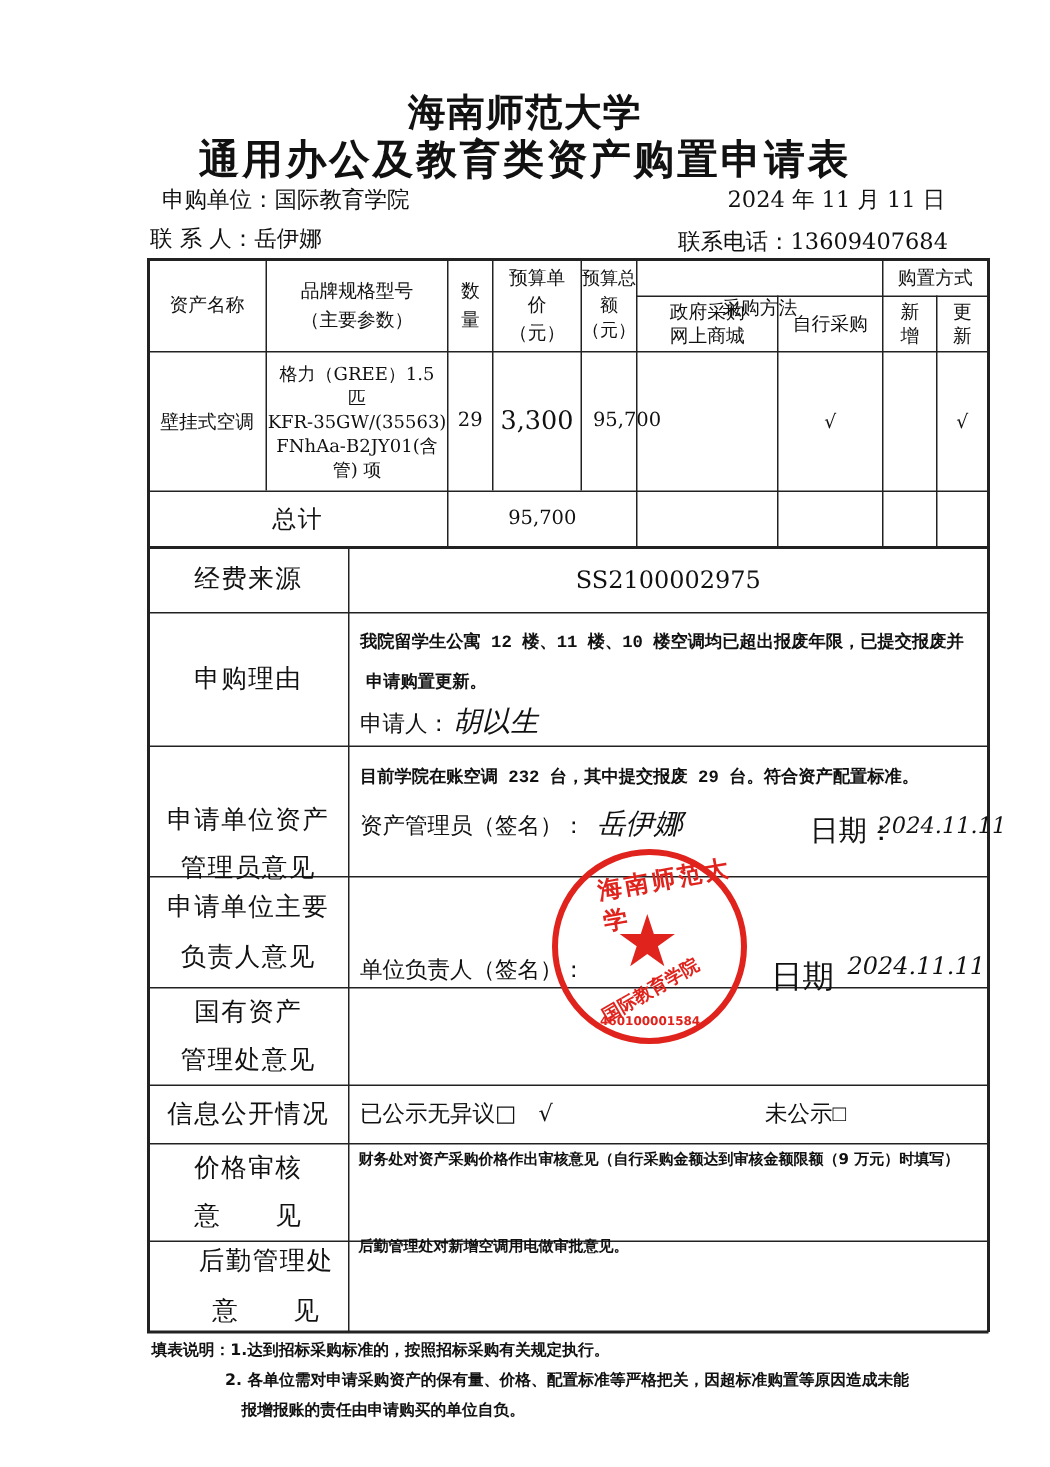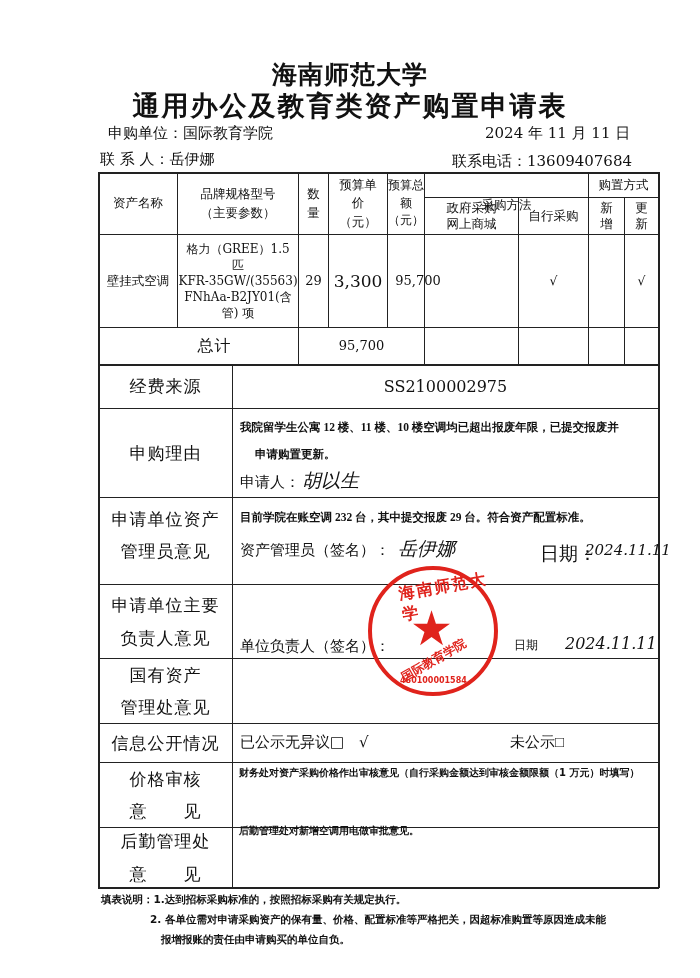--- a/index.html
+++ b/index.html
@@ -4,21 +4,21 @@
 <style>
   html,body{margin:0;padding:0;background:#fff;}
   body{width:700px;height:978px;position:relative;overflow:hidden;font-family:"DejaVu Serif",serif;color:#111;}
   .abs{position:absolute;}
   .title1{left:0;width:700px;top:58px;text-align:center;font-family:"DejaVu Sans",sans-serif;font-weight:bold;font-size:25px;letter-spacing:1px;}
   .title2{left:0;width:700px;top:88px;text-align:center;font-family:"DejaVu Sans",sans-serif;font-weight:bold;font-size:27px;letter-spacing:2px;}
   .meta{font-size:15px;}
   .line{position:absolute;background:#222;}
   .cell{position:absolute;display:flex;align-items:center;justify-content:center;text-align:center;font-size:12.5px;line-height:1.45;}
   .lbl{font-family:"DejaVu Sans",sans-serif;font-size:17px;line-height:1.9;letter-spacing:1px;}
-  .small{font-size:11.5px;font-family:Liberation Serif, serif;}
+  .small{font-size:11.5px;font-family:Liberation Mono, monospace;}
   .tiny{font-size:10px;font-family:"DejaVu Sans",sans-serif;font-weight:bold;}
   .sig{font-family:"DejaVu Serif",serif;font-style:italic;font-size:19px;}
   .note{font-family:"DejaVu Sans",sans-serif;font-weight:bold;font-size:10.5px;}
   .stamp{position:absolute;left:368px;top:566px;width:130px;height:130px;border:4px solid #e0231c;border-radius:50%;box-sizing:border-box;}
   .stamp .star{position:absolute;left:38px;top:34px;font-size:48px;color:#e0231c;line-height:1;}
   .stamp .ring{position:absolute;color:#e0231c;font-family:"DejaVu Sans",sans-serif;font-weight:bold;}
 </style>
 </head>
 <body>
 
@@ -96,61 +96,61 @@
 管) 项</div>
   <div class="cell" style="left:299px;top:235px;width:29px;height:92px;font-size:13px;">29</div>
   <div class="cell" style="left:329px;top:235px;width:58px;height:92px;font-size:17px;">3,300</div>
   <div class="cell" style="left:388px;top:235px;width:60px;height:92px;font-size:13px;">95,700</div>
   <div class="cell" style="left:425px;top:235px;width:93px;height:92px;"></div>
   <div class="cell" style="left:519px;top:235px;width:69px;height:92px;">√</div>
   <div class="cell" style="left:589px;top:235px;width:35px;height:92px;"></div>
   <div class="cell" style="left:625px;top:235px;width:33px;height:92px;">√</div>
 </div>
 
-<div class="cell" style="left:99px;top:328px;width:199px;height:36px;font-family:'DejaVu Sans',sans-serif;font-size:16px;letter-spacing:1px;margin-left:16px;">总计</div>
+<div class="cell" style="left:99px;top:328px;width:199px;height:36px;font-family:'DejaVu Sans',sans-serif;font-size:16px;letter-spacing:1px;">总计</div>
 <div class="cell" style="left:299px;top:328px;width:125px;height:36px;font-size:13px;">95,700</div>
 
 <div class="cell lbl" style="left:99px;top:365px;width:133px;height:43px;">经费来源</div>
 <div class="cell" style="left:233px;top:365px;width:425px;height:43px;font-size:16px;">SS2100002975</div>
 
 <div class="cell lbl" style="left:99px;top:409px;width:133px;height:88px;">申购理由</div>
 <div class="abs small" style="left:240px;top:420px;font-weight:bold;">我院留学生公寓 12 楼、11 楼、10 楼空调均已超出报废年限，已提交报废并</div>
-<div class="abs small" style="left:255px;top:447px;font-weight:bold;">申请购置更新。</div>
+<div class="abs small" style="left:244px;top:447px;font-weight:bold;">申请购置更新。</div>
 <div class="abs" style="left:240px;top:473px;font-family:'DejaVu Sans',sans-serif;font-size:15px;">申请人：</div>
 <div class="abs sig" style="left:302px;top:468px;">胡以生</div>
 
-<div class="cell lbl" style="left:99px;top:492px;width:133px;height:86px;white-space:pre-line;text-align:center;">申请单位资产
+<div class="cell lbl" style="left:99px;top:520px;width:133px;height:86px;white-space:pre-line;text-align:center;">申请单位资产
 管理员意见</div>
 <div class="abs small" style="left:240px;top:510px;font-weight:bold;">目前学院在账空调 232 台，其中提交报废 29 台。符合资产配置标准。</div>
 <div class="abs" style="left:240px;top:541px;font-family:'DejaVu Sans',sans-serif;font-size:15px;">资产管理员（签名）：</div>
 <div class="abs sig" style="left:398px;top:536px;">岳伊娜</div>
 <div class="abs" style="left:540px;top:541px;font-family:'DejaVu Sans',sans-serif;font-size:19px;">日期：</div>
 <div class="abs sig" style="left:585px;top:541px;font-size:15px;">2024.11.11</div>
 
 <div class="cell lbl" style="left:99px;top:585px;width:133px;height:73px;white-space:pre-line;">申请单位主要
 负责人意见</div>
 <div class="abs" style="left:240px;top:637px;font-family:'DejaVu Sans',sans-serif;font-size:15px;">单位负责人（签名）：</div>
-<div class="abs" style="left:514px;top:637px;font-family:Liberation Serif, serif;font-size:12px;">日期</div>
+<div class="abs" style="left:514px;top:637px;font-family:Liberation Serif, serif;font-size:21px;">日期</div>
 <div class="abs sig" style="left:565px;top:634px;font-size:16px;">2024.11.11</div>
 
 <div class="cell lbl" style="left:99px;top:659px;width:133px;height:64px;white-space:pre-line;">国有资产
 管理处意见</div>
 
 <div class="cell lbl" style="left:99px;top:724px;width:133px;height:38px;">信息公开情况</div>
 <div class="abs" style="left:240px;top:733px;font-family:'DejaVu Sans',sans-serif;font-size:15px;">
   <span>已公示无异议□</span>
   <span style="margin-left:10px;">√</span>
 </div>
 <div class="abs" style="left:510px;top:733px;font-family:Liberation Serif, serif;font-size:15px;">未公示□</div>
 
 <div class="cell lbl" style="left:99px;top:763px;width:133px;height:64px;white-space:pre-line;">价格审核
 意　　见</div>
-<div class="abs tiny" style="left:239px;top:766px;">财务处对资产采购价格作出审核意见（自行采购金额达到审核金额限额（1 万元）时填写）</div>
+<div class="abs tiny" style="left:239px;top:766px;">财务处对资产采购价格作出审核意见（自行采购金额达到审核金额限额（9 万元）时填写）</div>
 
-<div class="cell lbl" style="left:99px;top:828px;width:133px;height:59px;white-space:pre-line;">后勤管理处
+<div class="cell lbl" style="left:99px;top:828px;width:133px;height:59px;white-space:pre-line;padding-left:12px;">后勤管理处
 意　　见</div>
 <div class="abs tiny" style="left:239px;top:824px;font-family:Liberation Serif, serif;">后勤管理处对新增空调用电做审批意见。</div>
 
 <div class="stamp">
   <div class="star">★</div>
   <div class="ring" style="left:28px;top:6px;font-size:16px;letter-spacing:2px;transform:rotate(-10deg);">海南师范大学</div>
   <div class="ring" style="left:26px;top:82px;font-size:12px;transform:rotate(-30deg);">国际教育学院</div>
   <div class="ring" style="left:28px;top:106px;font-size:8px;">460100001584</div>
 </div>
 

